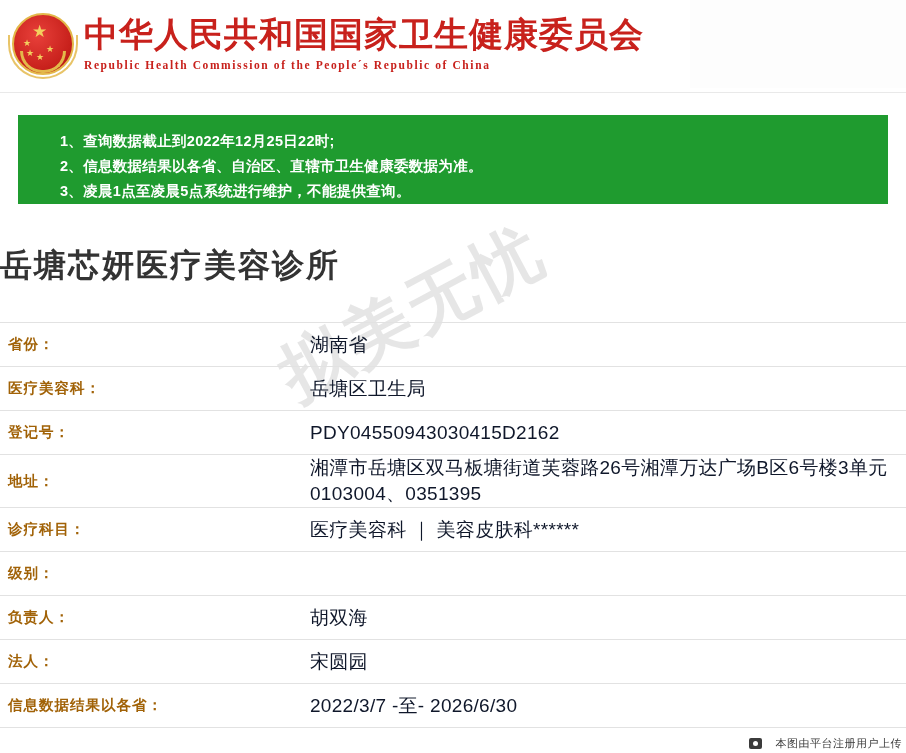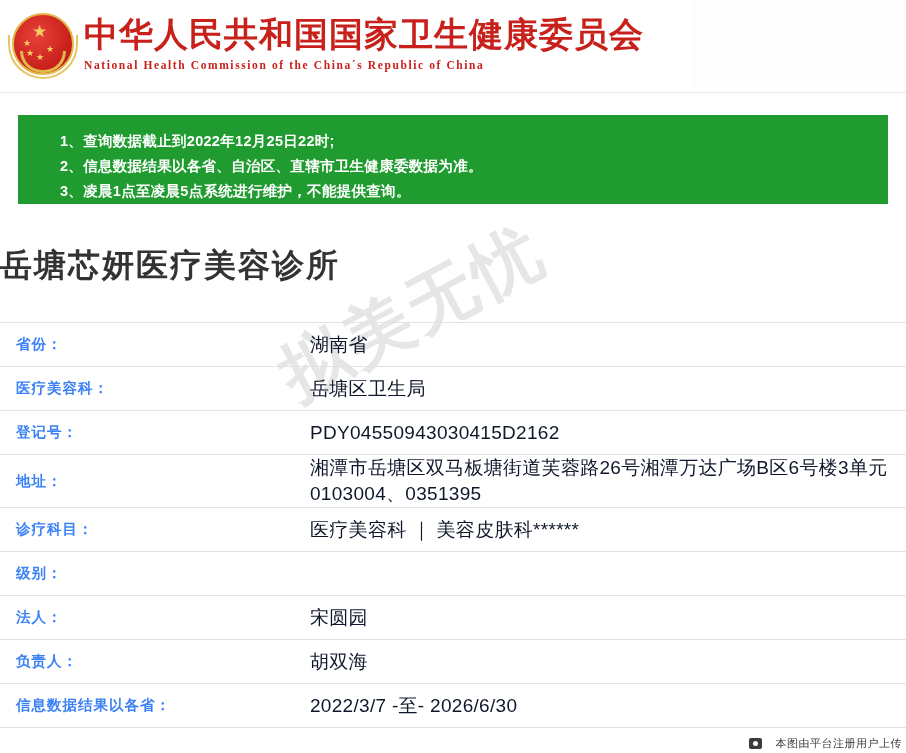--- a/index.html
+++ b/index.html
@@ -163,24 +163,24 @@
   }
   .row {
     display: flex;
     border-bottom: 1px solid #e2e2e2;
     min-height: 43px;
     align-items: center;
   }
   .row .label {
     width: 310px;
     box-sizing: border-box;
-    padding: 0 0 0 16px;
+    padding: 0 0 0 8px;
     font-size: 14.5px;
     font-weight: bold;
-    color: #3b82f6;
+    color: #a16207;
     letter-spacing: 1px;
     flex: 0 0 310px;
   }
   .row .value {
     flex: 1 1 auto;
     font-size: 19px;
     color: #0f172a;
     padding-right: 10px;
     letter-spacing: 0.3px;
     word-break: break-all;
@@ -225,21 +225,21 @@
       <div class="disc"></div>
       <div class="gear"></div>
       <div class="star">★</div>
       <div class="star s2">★</div>
       <div class="star s3">★</div>
       <div class="star s4">★</div>
       <div class="star s5">★</div>
     </div>
     <div class="header-text">
       <div class="header-cn">中华人民共和国国家卫生健康委员会</div>
-      <div class="header-en">National Health Commission of the China´s Republic of China</div>
+      <div class="header-en">Republic Health Commission of the People´s Republic of China</div>
     </div>
   </div>
   <div class="header-right"></div>
 </div>
 
 <div class="notice-wrap">
   <div class="notice">
     <div>1、查询数据截止到2022年12月25日22时;</div>
     <div>2、信息数据结果以各省、自治区、直辖市卫生健康委数据为准。</div>
     <div>3、凌晨1点至凌晨5点系统进行维护，不能提供查询。</div>
@@ -268,26 +268,26 @@
     <div class="value">湘潭市岳塘区双马板塘街道芙蓉路26号湘潭万达广场B区6号楼3单元0103004、0351395</div>
   </div>
   <div class="row">
     <div class="label">诊疗科目：</div>
     <div class="value">医疗美容科 ｜ 美容皮肤科******</div>
   </div>
   <div class="row">
     <div class="label">级别：</div>
   </div>
   <div class="row">
+    <div class="label">负责人：</div>
+    <div class="value">胡双海</div>
+  </div>
+  <div class="row">
     <div class="label">法人：</div>
     <div class="value">宋圆园</div>
-  </div>
-  <div class="row">
-    <div class="label">负责人：</div>
-    <div class="value">胡双海</div>
   </div>
   <div class="row">
     <div class="label">信息数据结果以各省：</div>
     <div class="value">2022/3/7 -至- 2026/6/30</div>
   </div>
 </div>
 
 <div class="footer-note">
   <span class="cam"></span>
   <span>本图由平台注册用户上传</span>

